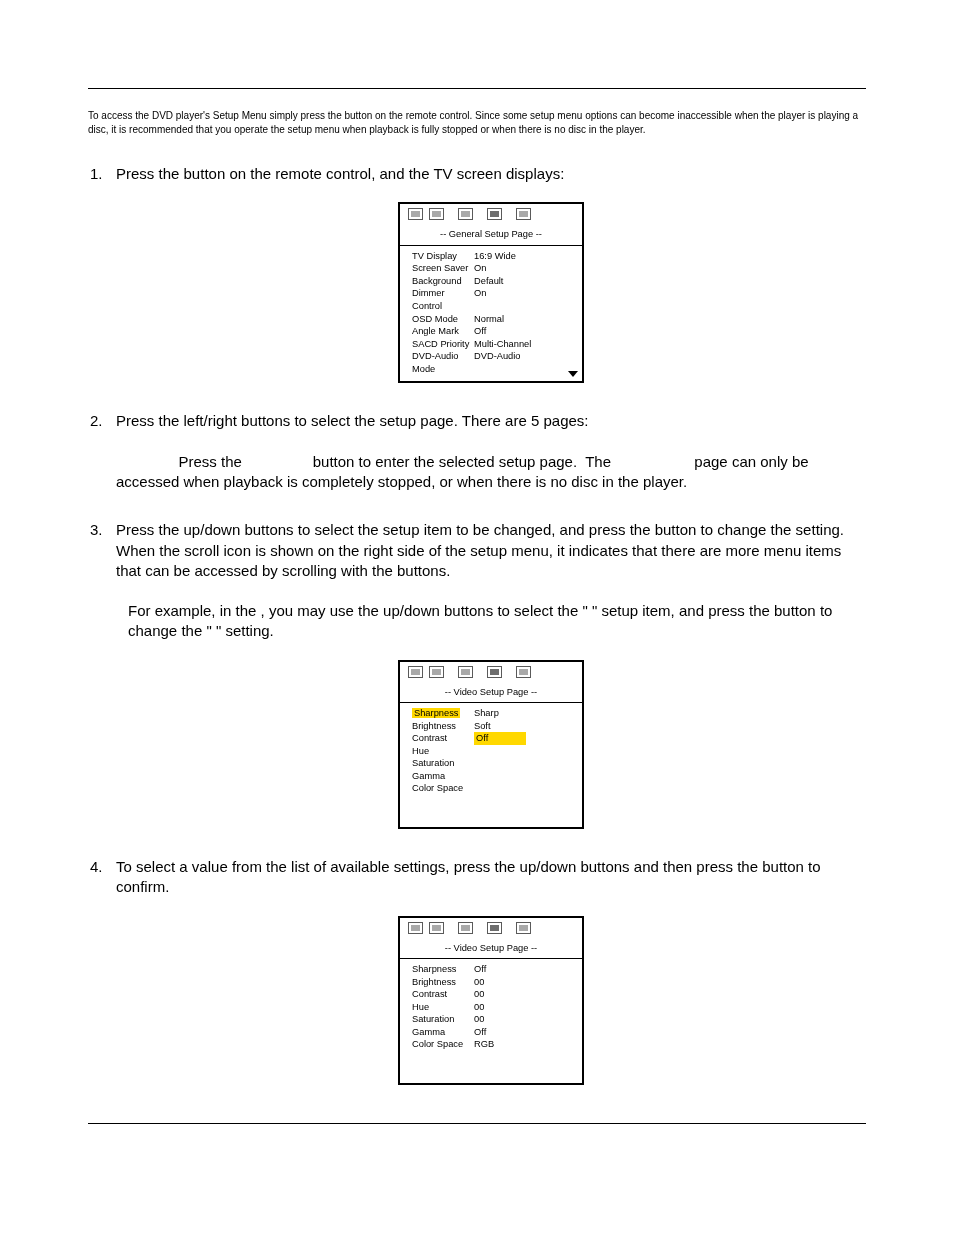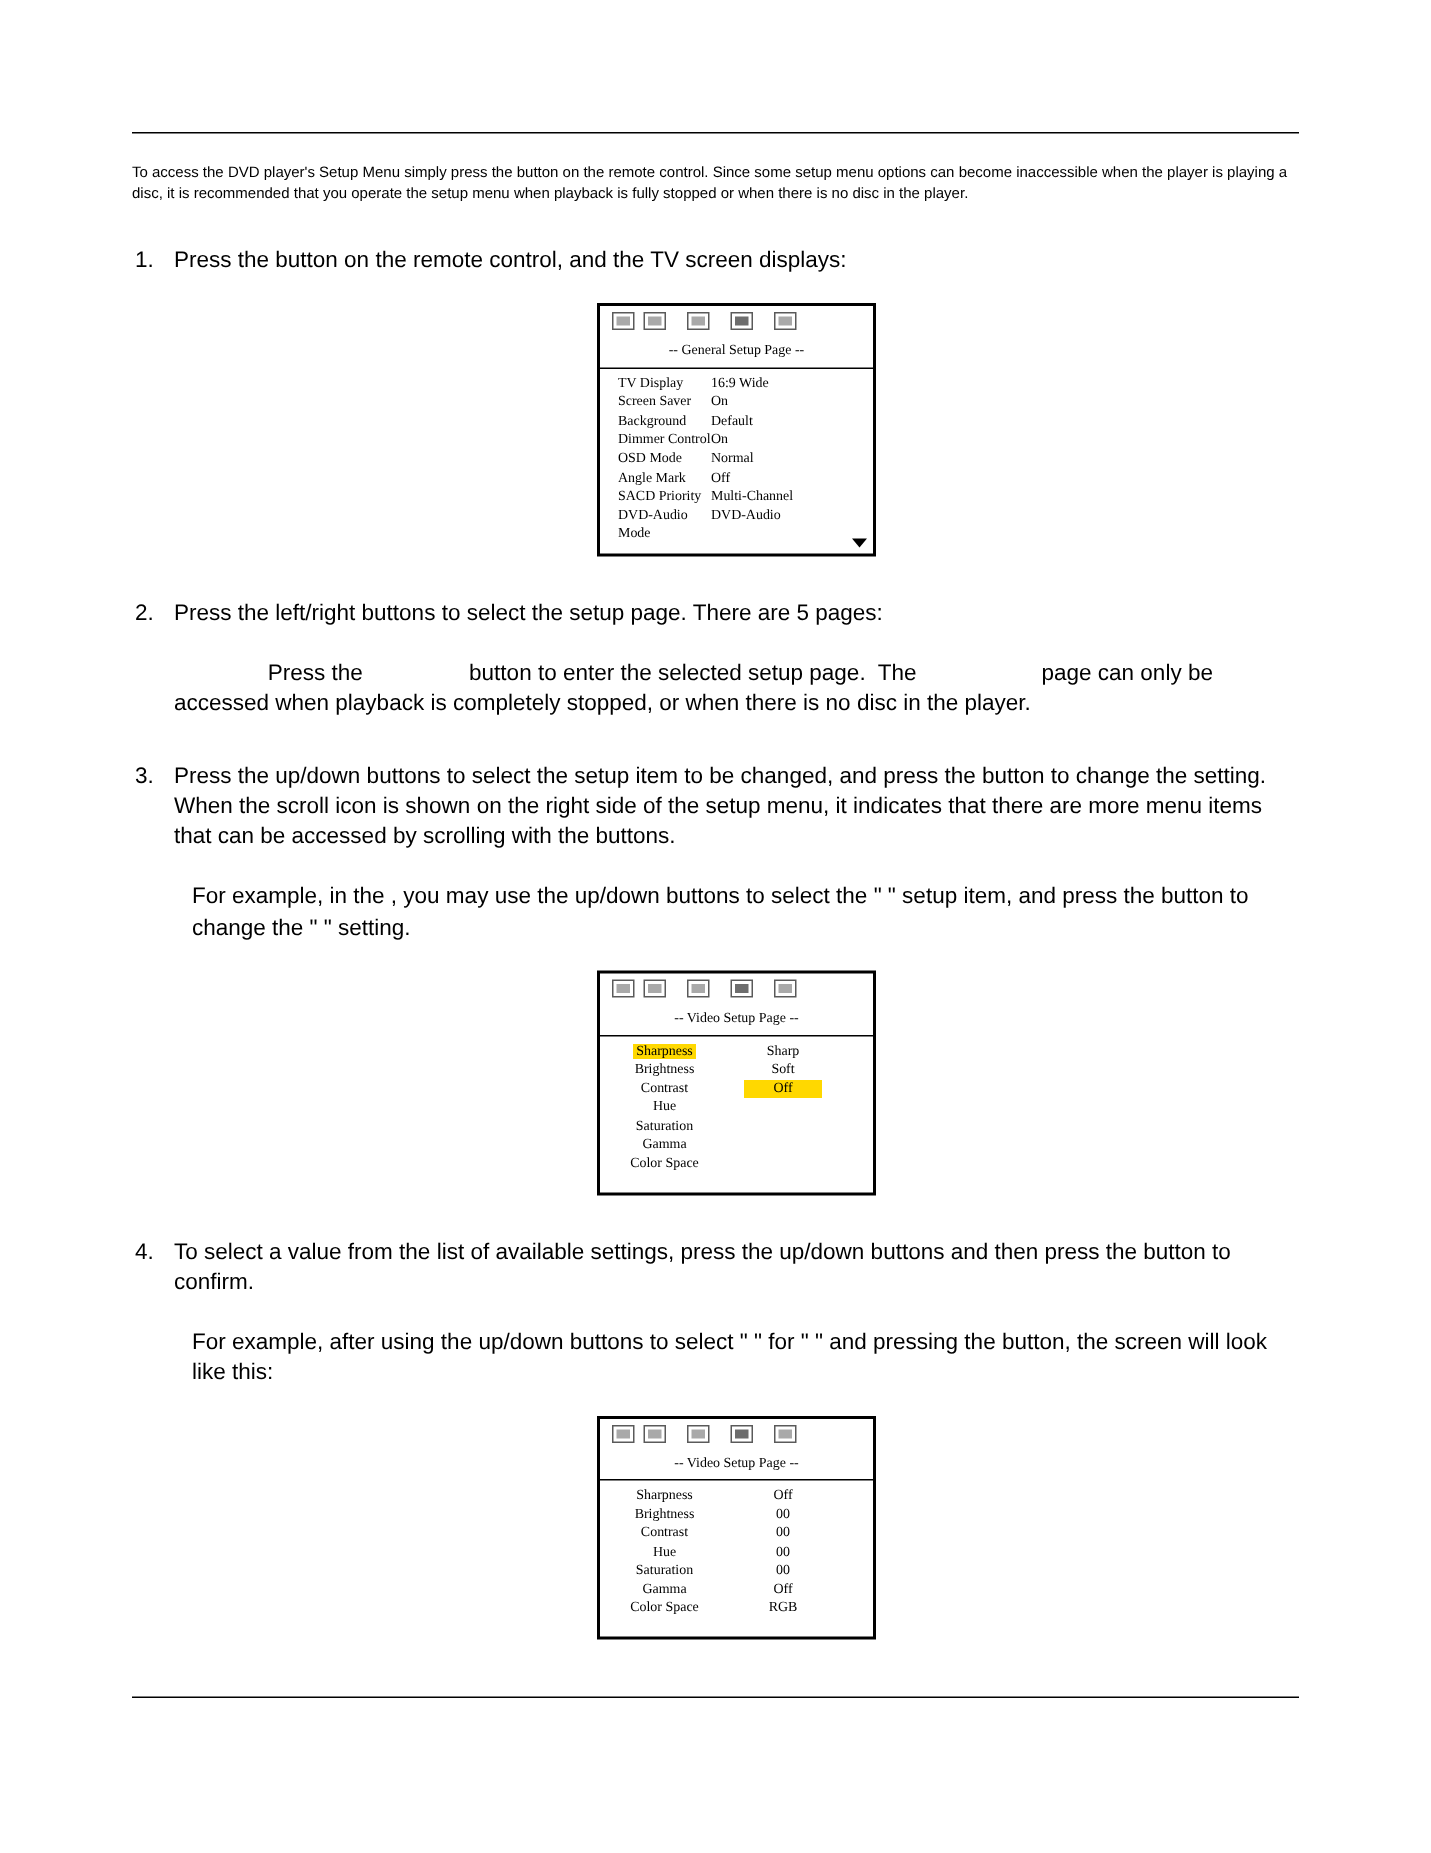--- a/index.html
+++ b/index.html
@@ -52,21 +52,21 @@
     text-align: left;
   }
   .sub {
     margin-left: 12px;
     margin-top: 20px;
   }
   .osd-box {
     width: 182px;
     margin: 18px auto 22px auto;
     border: 2px solid #000;
-    font-family: Liberation Serif, serif;
+    font-family: Liberation Sans, sans-serif;
     font-size: 9.3px;
     color: #000;
   }
   .osd-icons {
     display: flex;
     gap: 6px;
     padding: 4px 8px;
     justify-content: flex-start;
   }
   .oicon {
@@ -109,21 +109,21 @@
   .hl-v { background: #ffd800; display:inline-block; min-width:48px; padding: 0 2px; }
   .down-arrow {
     position: absolute;
     right: 4px;
     bottom: 4px;
     width: 0; height: 0;
     border-left: 5px solid transparent;
     border-right: 5px solid transparent;
     border-top: 6px solid #000;
   }
-  .osd-body.tall { padding-bottom: 12px; text-align: center; }
+  .osd-body.tall { padding-bottom: 32px; }
 </style>
 </head>
 <body>
 
 <div class="page">
   <hr class="hr">
 
   <div class="intro">To access the DVD player's Setup Menu simply press the            button on the remote control.  Since some setup menu options can become inaccessible when the player is playing a disc, it is recommended that you operate the setup menu when playback is fully stopped or when there is no disc in the player.</div>
 
   <ul class="ol">
@@ -231,21 +231,20 @@
               <span class="k">Color Space</span>
               <span class="v"></span>
             </div>
         </div>
       </div>
     </li>
 
     <li>
       <span class="num">4.</span>
       <div class="body">To select a value from the list of available settings, press the up/down                    buttons and then press the                  button to confirm.</div>
-      <div class="sub">For example, after using the up/down                      buttons to select "       " for "                   " and pressing the                 button, the screen will look like this:</div>
 
       <div class="osd-box">
         <div class="osd-icons">
           <div class="oicon inactive"></div>
           <div class="oicon inactive"></div>
           <div class="oicon inactive" style="margin-left:8px"></div>
           <div class="oicon active" style="margin-left:8px"></div>
           <div class="oicon inactive" style="margin-left:8px"></div>
         </div>
         <div class="osd-title">-- Video Setup Page --</div>

